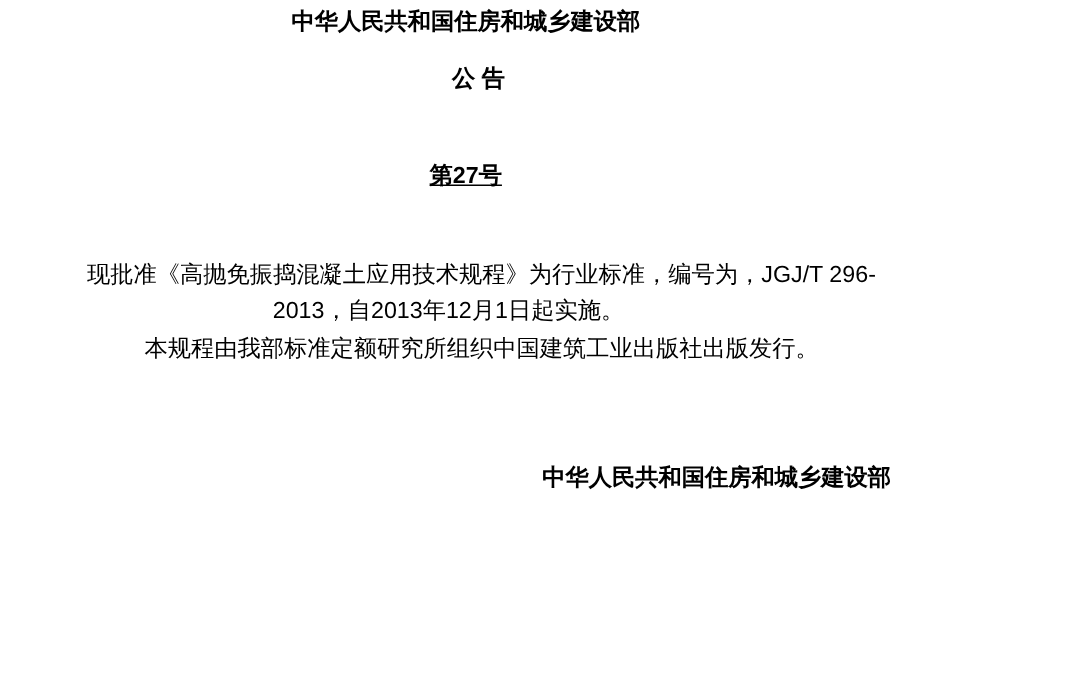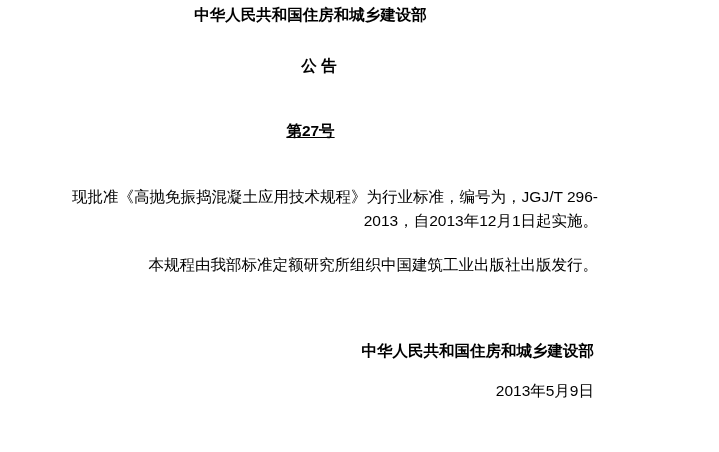--- a/index.html
+++ b/index.html
@@ -31,27 +31,27 @@
     text-align: center;
     padding-left: 23px;
   }
   .right {
     text-align: right;
     padding-right: 4px;
   }
   .para {
     margin: 0;
     text-indent: 44px;
-    text-align: right;
+    text-align: center;
   }
-  .gap-announcement { margin-top: 27px; padding-left: 40px; }
+  .gap-announcement { margin-top: 14px; padding-left: 40px; }
   .gap-number      { margin-top: 41px; text-decoration: underline; }
   .gap-title       { margin-top: 42px; }
   .gap-para1       { margin-top: 42px; }
-  .gap-para2       { margin-top: 20px; }
+  .gap-para2       { margin-top: 1px; }
   .gap-signature   { margin-top: 62px; }
   .gap-date        { margin-top: 16px; }
 </style>
 </head>
 <body>
 
 <main class="doc">
 
   <div class="line center bold">中华人民共和国住房和城乡建设部</div>
 
@@ -59,15 +59,14 @@
 
   <div class="line center bold gap-number">第27号</div>
 
 
   <p class="para gap-para1">现批准《高抛免振捣混凝土应用技术规程》为行业标准，编号为，JGJ/T 296-2013，自2013年12月1日起实施。</p>
 
   <p class="para gap-para2">本规程由我部标准定额研究所组织中国建筑工业出版社出版发行。</p>
 
   <div class="line right bold gap-signature">中华人民共和国住房和城乡建设部</div>
 
-  <div class="line right gap-date">2013年5月9日</div>
 
 </main>
 
 </body></html>

